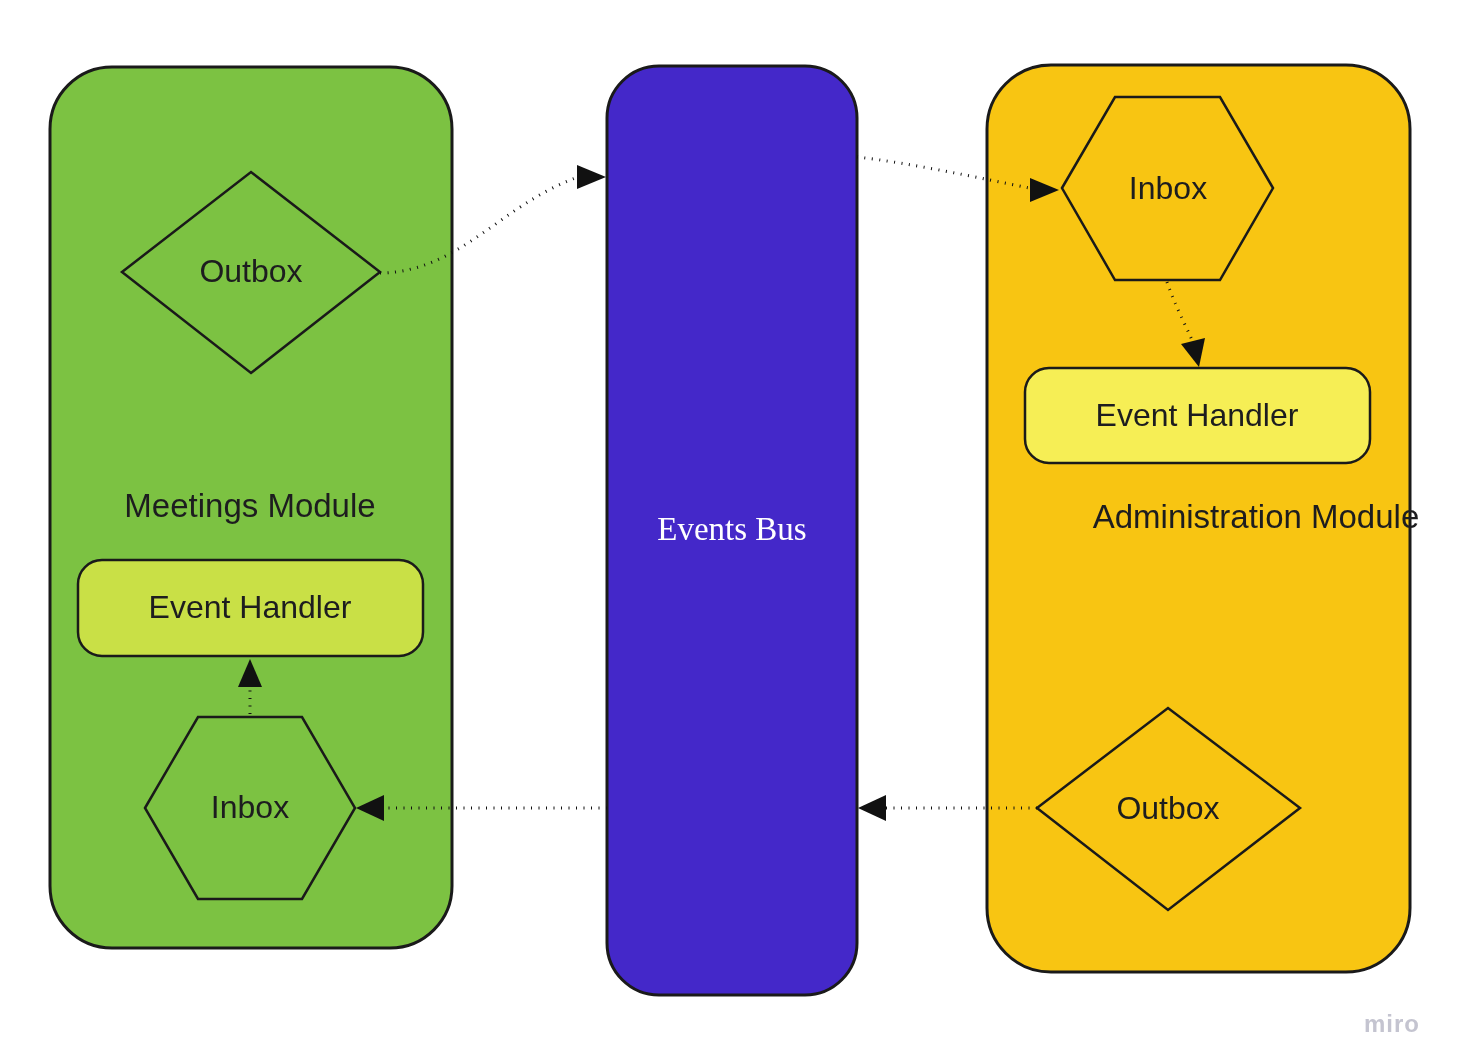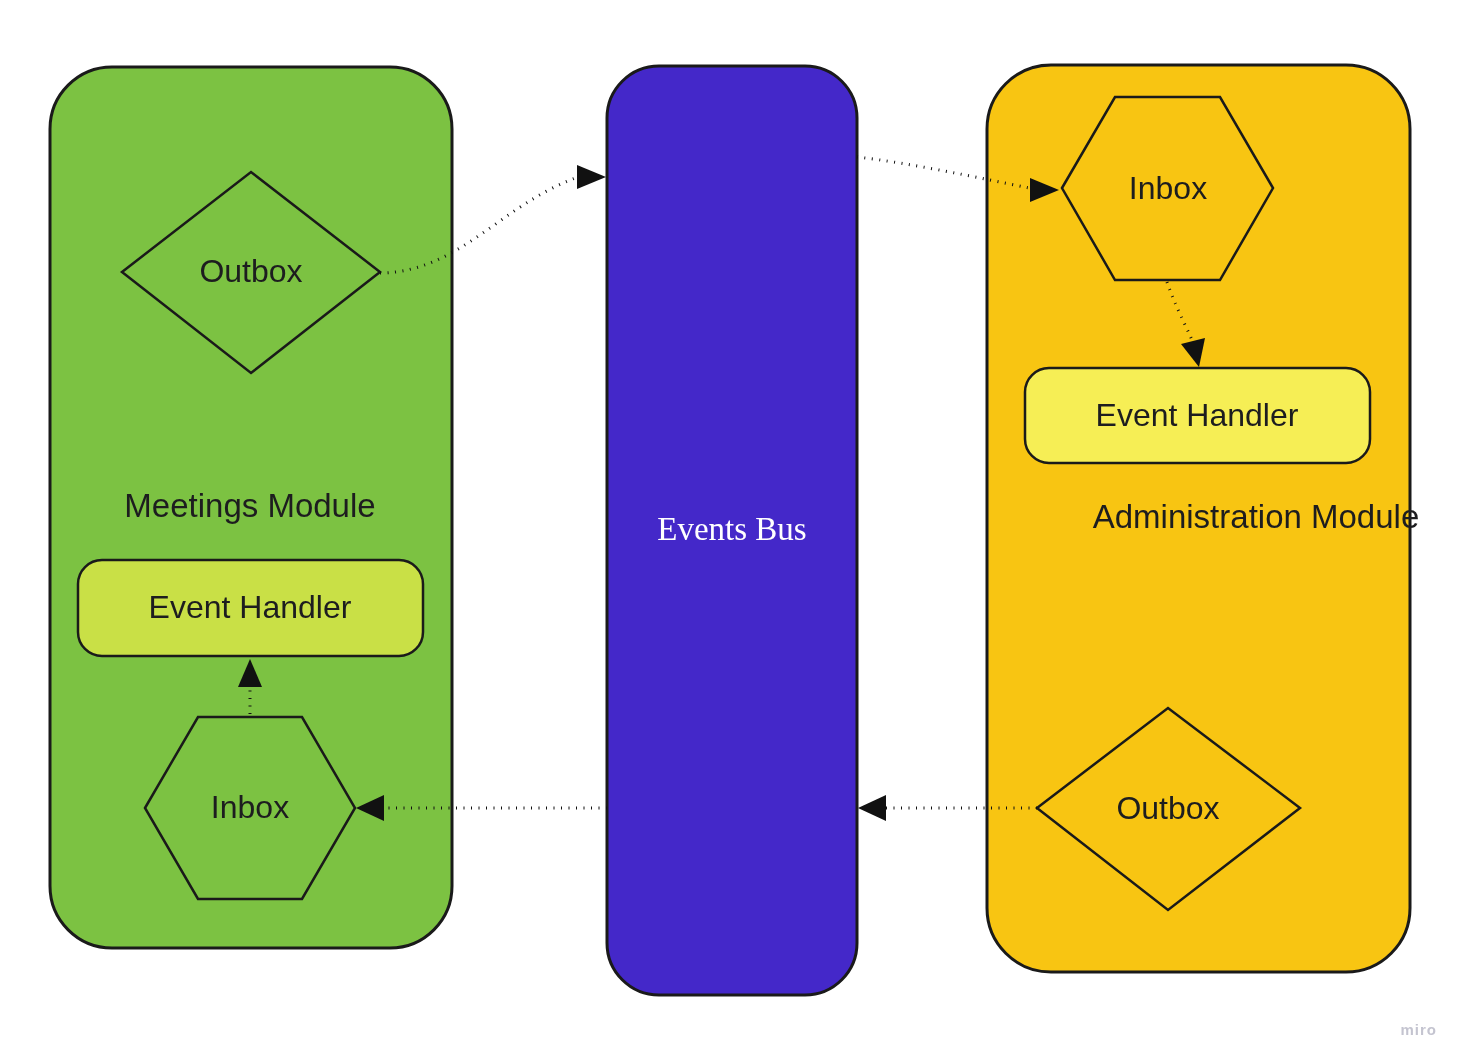--- a/index.html
+++ b/index.html
@@ -31,23 +31,23 @@
     transform: translate(-50%, -50%);
     font-size: 32px;
     color: #1d1d1f;
     white-space: nowrap;
     line-height: 1.2;
   }
   .title { font-size: 33px; }
   .light { color: #ffffff; font-family: Liberation Serif, serif; }
   .watermark {
     position: absolute;
-    right: 31px;
+    right: 48px;
     bottom: 26px;
-    font-size: 15px;
+    font-size: 24px;
     font-weight: 600;
     letter-spacing: 1px;
     color: #c4c4d0;
   }
 </style>
 </head>
 <body>
 
 <div class="canvas">
 

